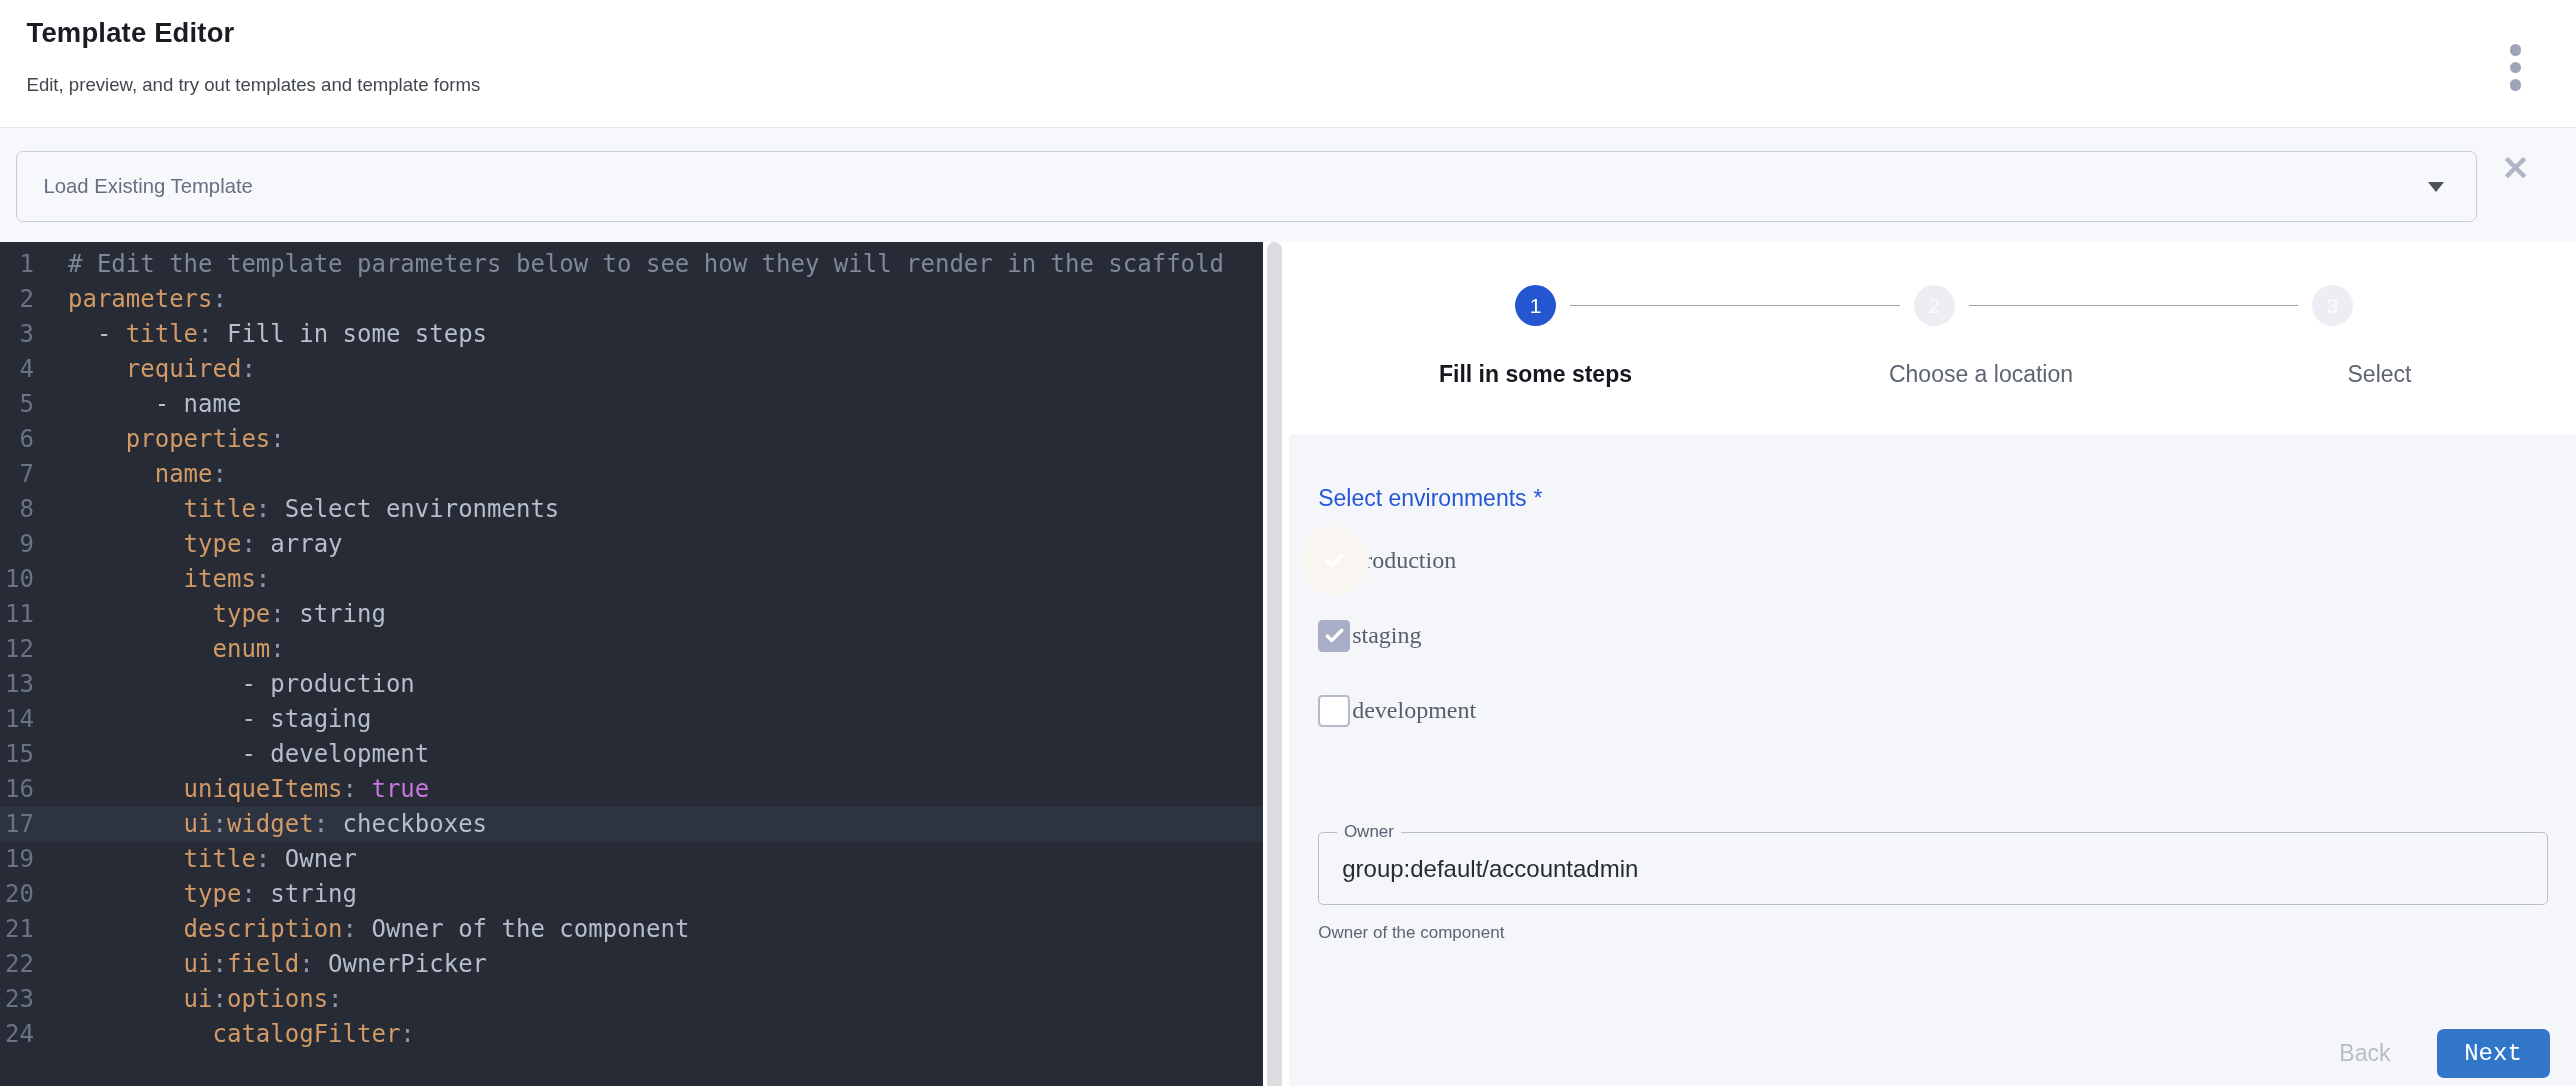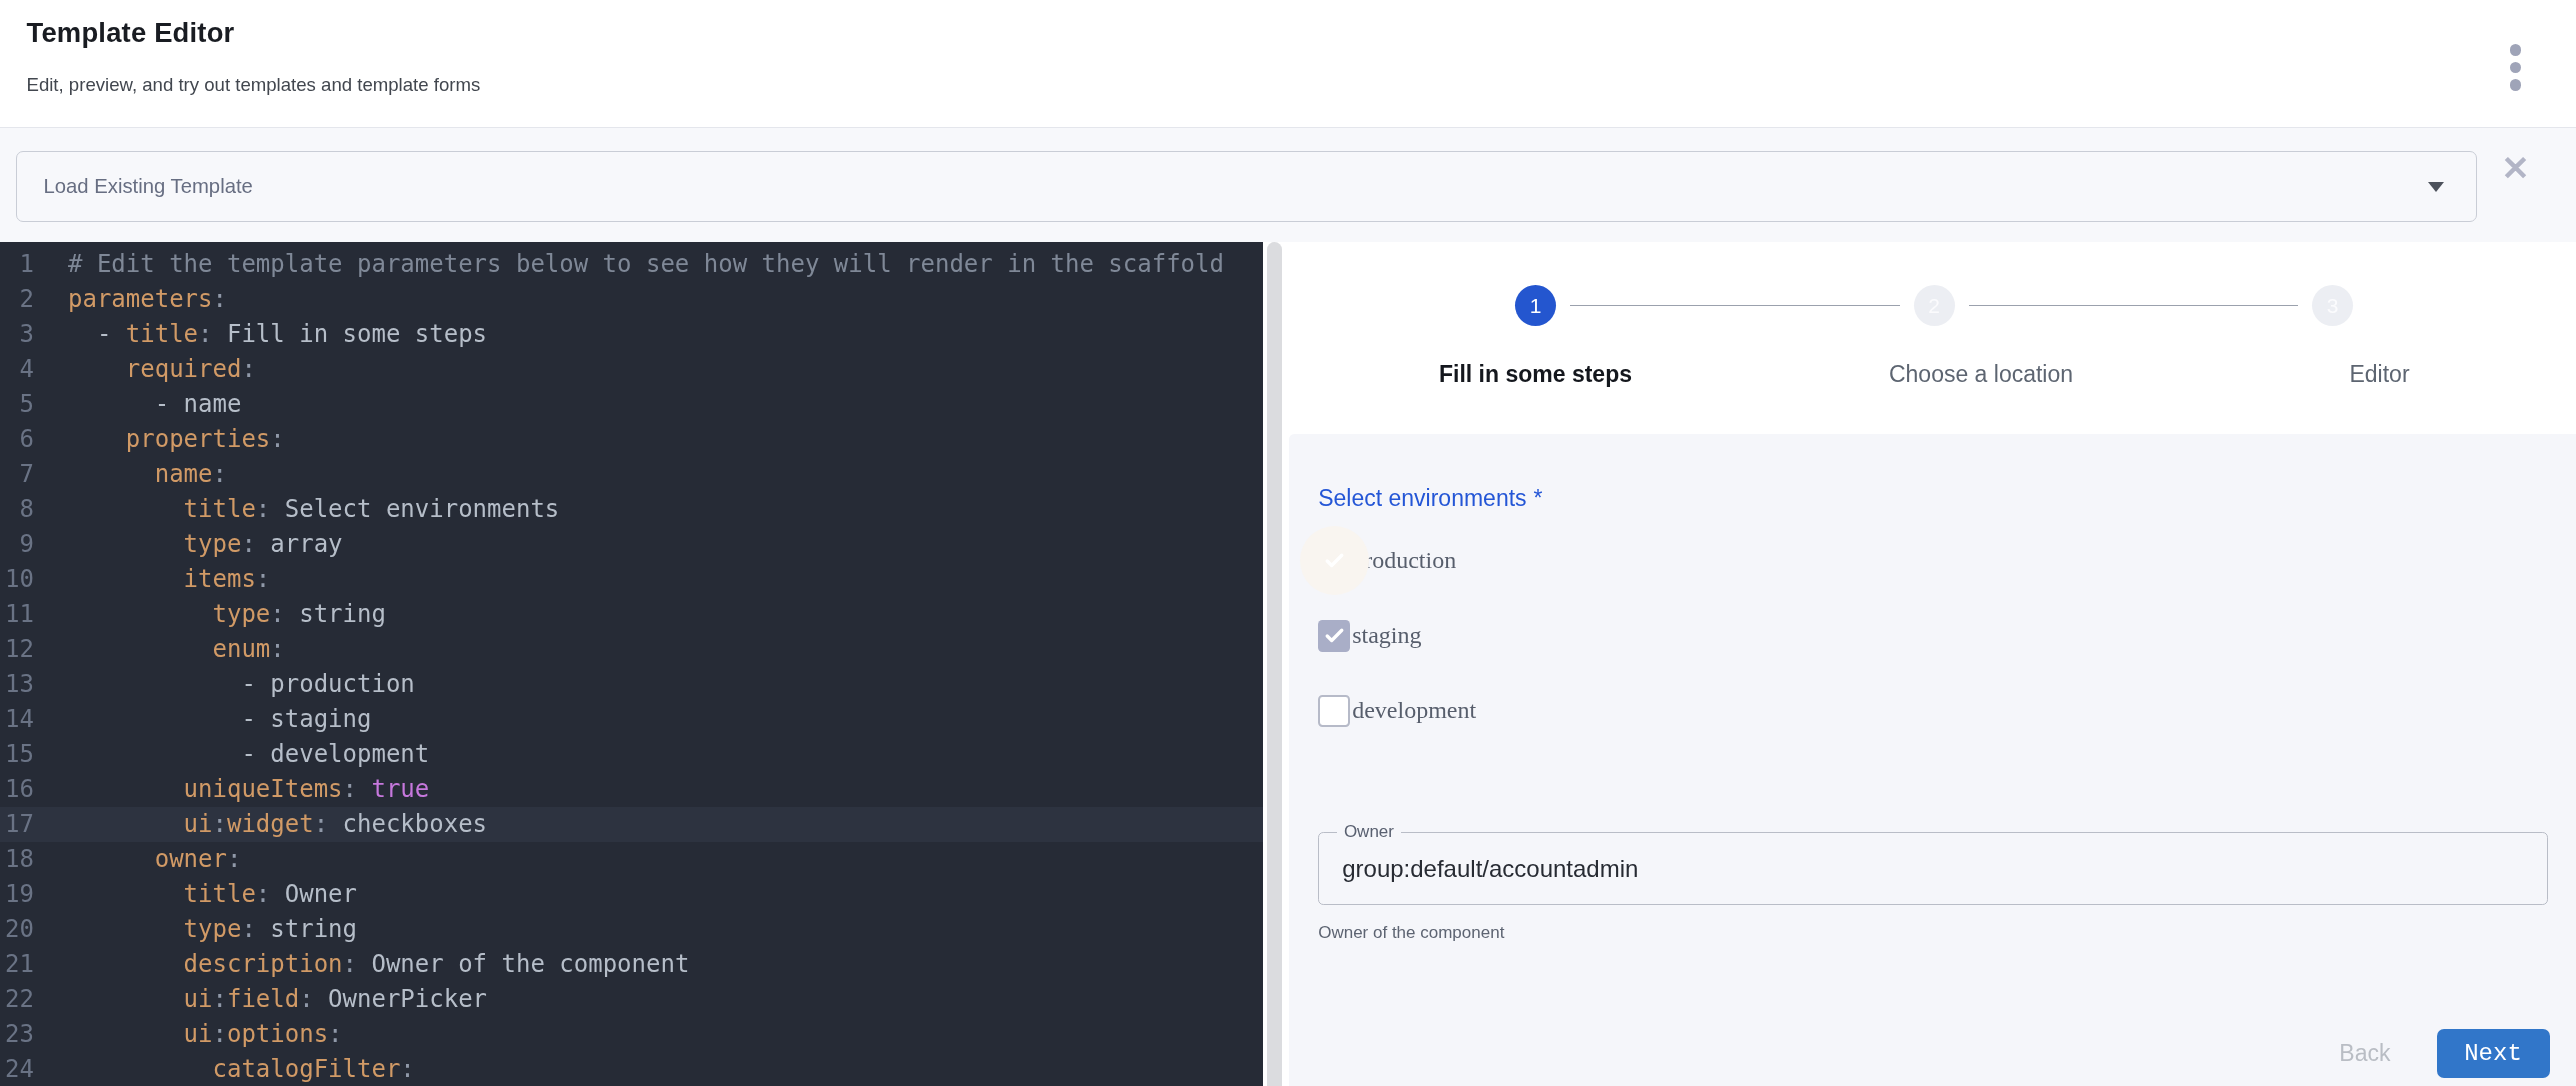--- a/index.html
+++ b/index.html
@@ -119,21 +119,20 @@
       <div class="cl"><span class="ln">8</span><span class="code"><span class="tk-v">        </span><span class="tk-k">title</span><span class="tk-p">:</span><span class="tk-v"> Select environments</span></span></div>
       <div class="cl"><span class="ln">9</span><span class="code"><span class="tk-v">        </span><span class="tk-k">type</span><span class="tk-p">:</span><span class="tk-v"> array</span></span></div>
       <div class="cl"><span class="ln">10</span><span class="code"><span class="tk-v">        </span><span class="tk-k">items</span><span class="tk-p">:</span></span></div>
       <div class="cl"><span class="ln">11</span><span class="code"><span class="tk-v">          </span><span class="tk-k">type</span><span class="tk-p">:</span><span class="tk-v"> string</span></span></div>
       <div class="cl"><span class="ln">12</span><span class="code"><span class="tk-v">          </span><span class="tk-k">enum</span><span class="tk-p">:</span></span></div>
       <div class="cl"><span class="ln">13</span><span class="code"><span class="tk-v">            - production</span></span></div>
       <div class="cl"><span class="ln">14</span><span class="code"><span class="tk-v">            - staging</span></span></div>
       <div class="cl"><span class="ln">15</span><span class="code"><span class="tk-v">            - development</span></span></div>
       <div class="cl"><span class="ln">16</span><span class="code"><span class="tk-v">        </span><span class="tk-k">uniqueItems</span><span class="tk-p">:</span><span class="tk-v"> </span><span class="tk-b">true</span></span></div>
       <div class="cl active"><span class="ln">17</span><span class="code"><span class="tk-v">        </span><span class="tk-k">ui</span><span class="tk-p">:</span><span class="tk-k">widget</span><span class="tk-p">:</span><span class="tk-v"> checkboxes</span></span></div>
-      <div class="cl"><span class="ln">18</span><span class="code"><span class="tk-v">      </span><span class="tk-k">owner</span><span class="tk-p">:</span></span></div>
       <div class="cl"><span class="ln">19</span><span class="code"><span class="tk-v">        </span><span class="tk-k">title</span><span class="tk-p">:</span><span class="tk-v"> Owner</span></span></div>
       <div class="cl"><span class="ln">20</span><span class="code"><span class="tk-v">        </span><span class="tk-k">type</span><span class="tk-p">:</span><span class="tk-v"> string</span></span></div>
       <div class="cl"><span class="ln">21</span><span class="code"><span class="tk-v">        </span><span class="tk-k">description</span><span class="tk-p">:</span><span class="tk-v"> Owner of the component</span></span></div>
       <div class="cl"><span class="ln">22</span><span class="code"><span class="tk-v">        </span><span class="tk-k">ui</span><span class="tk-p">:</span><span class="tk-k">field</span><span class="tk-p">:</span><span class="tk-v"> OwnerPicker</span></span></div>
       <div class="cl"><span class="ln">23</span><span class="code"><span class="tk-v">        </span><span class="tk-k">ui</span><span class="tk-p">:</span><span class="tk-k">options</span><span class="tk-p">:</span></span></div>
       <div class="cl"><span class="ln">24</span><span class="code"><span class="tk-v">          </span><span class="tk-k">catalogFilter</span><span class="tk-p">:</span></span></div>
     </div>
   <div class="vscrollbar"></div>
 
   <div class="right">
@@ -143,21 +142,21 @@
           <div class="step-label">Fill in some steps</div>
         </div>
         <div class="connector"></div>
         <div class="step upcoming">
           <div class="circle">2</div>
           <div class="step-label">Choose a location</div>
         </div>
         <div class="connector"></div>
         <div class="step upcoming">
           <div class="circle">3</div>
-          <div class="step-label">Editor</div>
+          <div class="step-label">Select</div>
         </div>
       </div>
 
     <div class="formpanel">
       <div class="envlabel">
         <span>Select environments</span><span class="req">*</span>
       </div>
 
       <div class="cbgroup" id="checkbox-group">
           <div class="cbrow">

